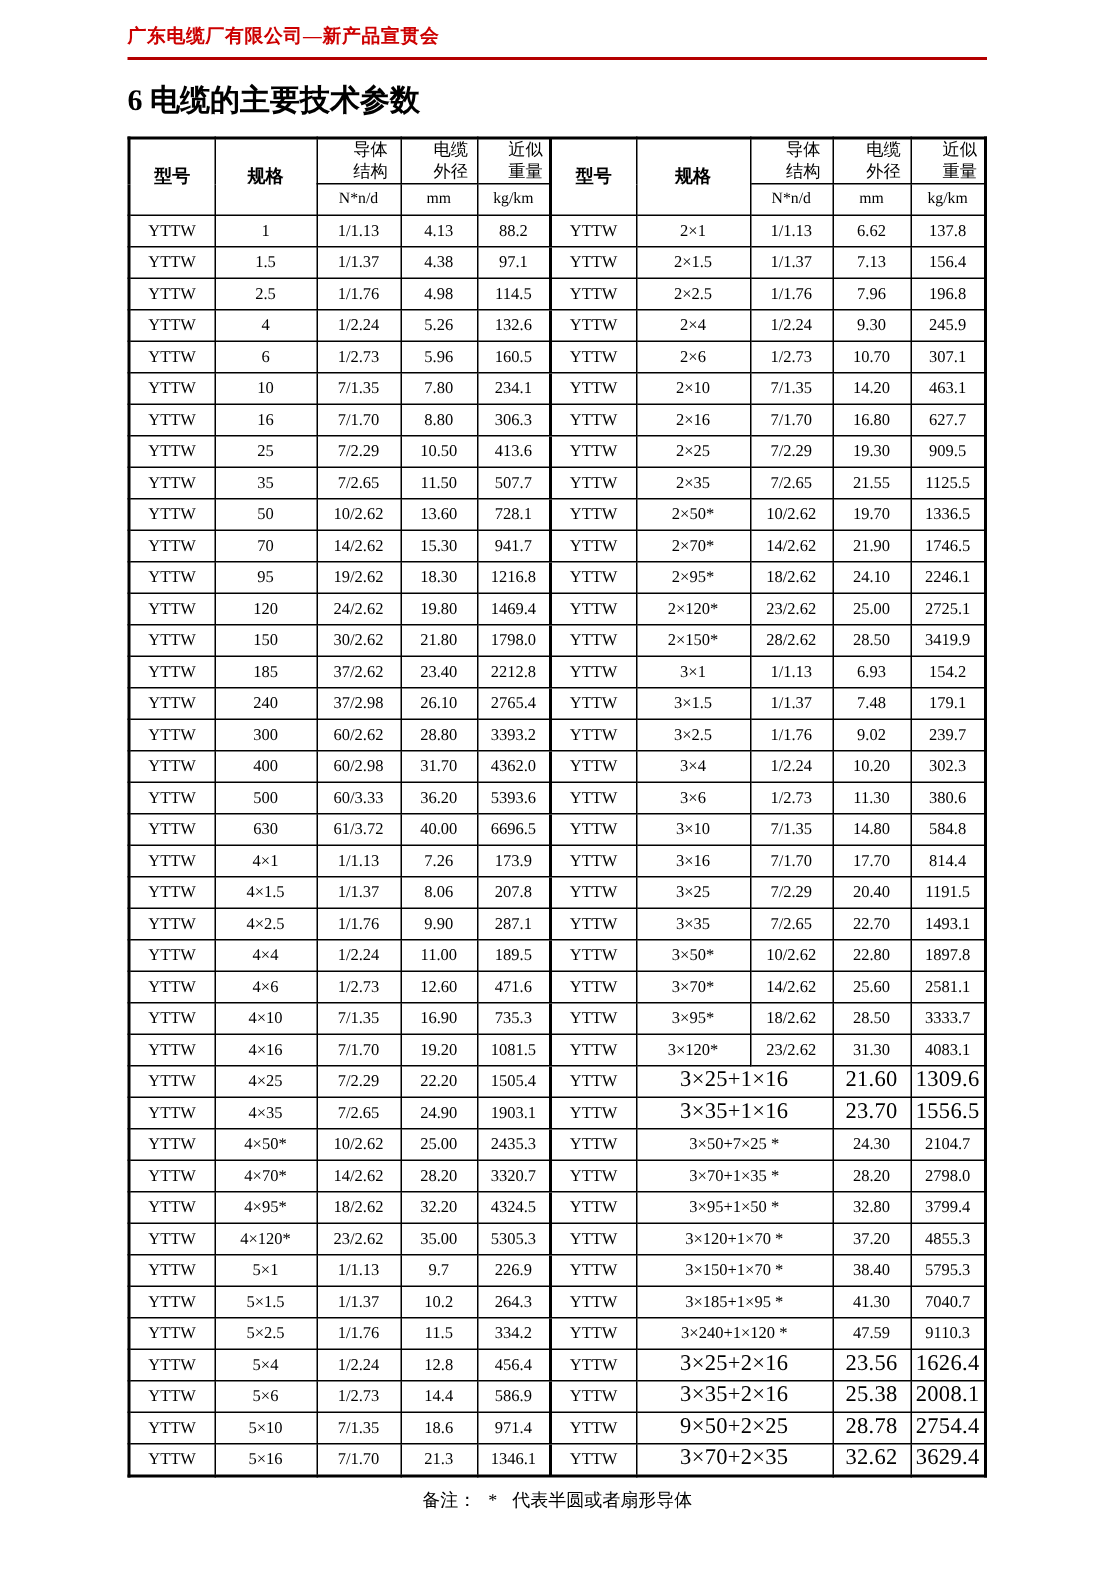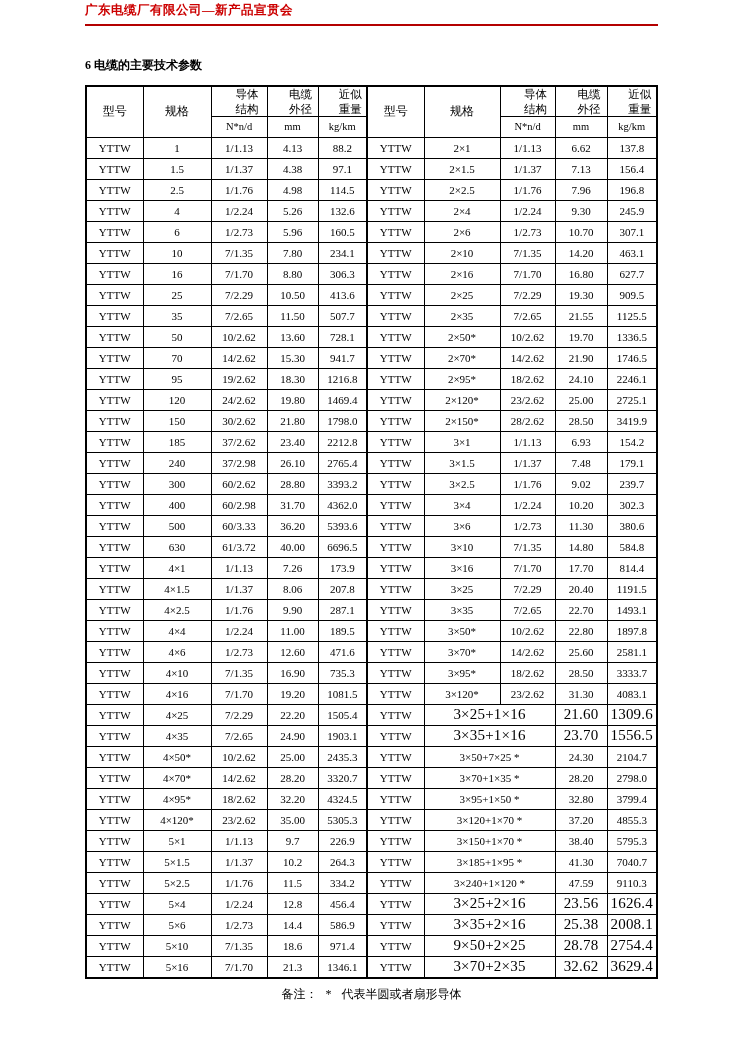--- a/index.html
+++ b/index.html
@@ -7,34 +7,34 @@
     width: 744px; height: 1053px;
     background: #ffffff;
     font-family: "Liberation Serif", serif;
     color: #000;
     overflow: hidden;
   }
   .page { position: relative; width: 744px; height: 1053px; }
   .content { position: absolute; left: 85px; top: 0; width: 573px; }
 
   .company-header {
-    margin-top: 2px;
+    margin-top: 16px;
     font-size: 12.5px;
     font-weight: bold;
     color: #cc0000;
     letter-spacing: 0.5px;
   }
   .header-rule {
     margin-top: 5px;
     height: 2px;
     background: #b40000;
   }
   .section-title {
-    margin-top: 31px;
-    font-size: 12px;
+    margin-top: 13px;
+    font-size: 20px;
     font-weight: bold;
     color: #000;
   }
 
   table.params {
     margin-top: 11px;
     border-collapse: collapse;
     table-layout: fixed;
     width: 572px;
     border: 2px solid #000;
@@ -44,21 +44,21 @@
     text-align: center;
     vertical-align: middle;
     padding: 0;
     font-weight: normal;
     font-size: 11px;
     line-height: 1.15;
     overflow: hidden;
     white-space: nowrap;
   }
   table.params thead th.group { height: 29px; font-size: 11.5px; padding-left: 16px; }
-  table.params thead th.rspan { font-size: 12px; }
+  table.params thead th.rspan { font-size: 12px; font-weight: bold; }
   table.params thead th.unit { height: 20px; font-size: 10.5px; margin-top: 48px; }
   table.params thead th.group .wrap2 {
     display: inline-block;
     max-width: 2.3em;
     word-break: break-all;
     white-space: normal;
     line-height: 1.25;
   }
   table.params tbody td { height: 20px; }
   table.params td.large { font-size: 15px; letter-spacing: 0.2px; }

